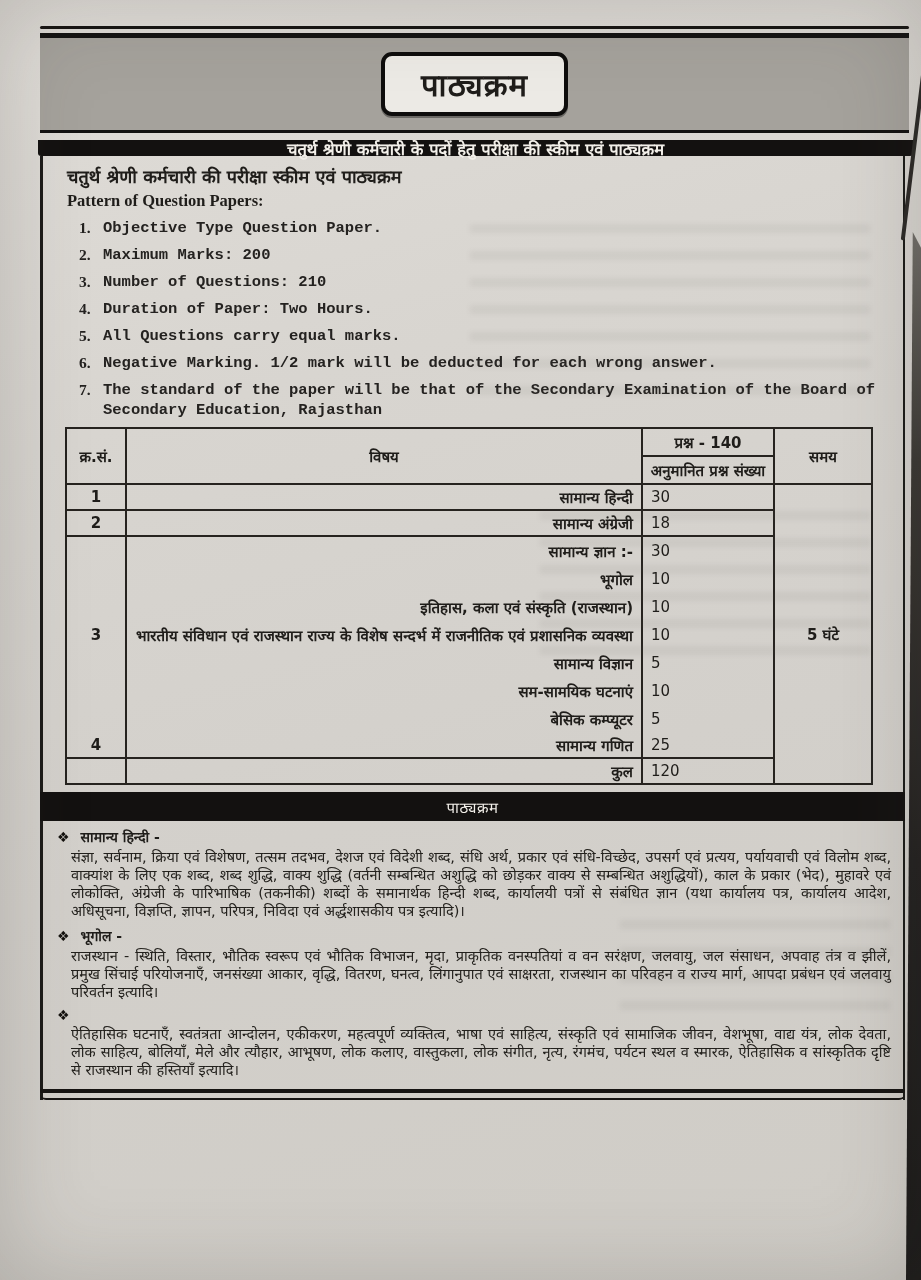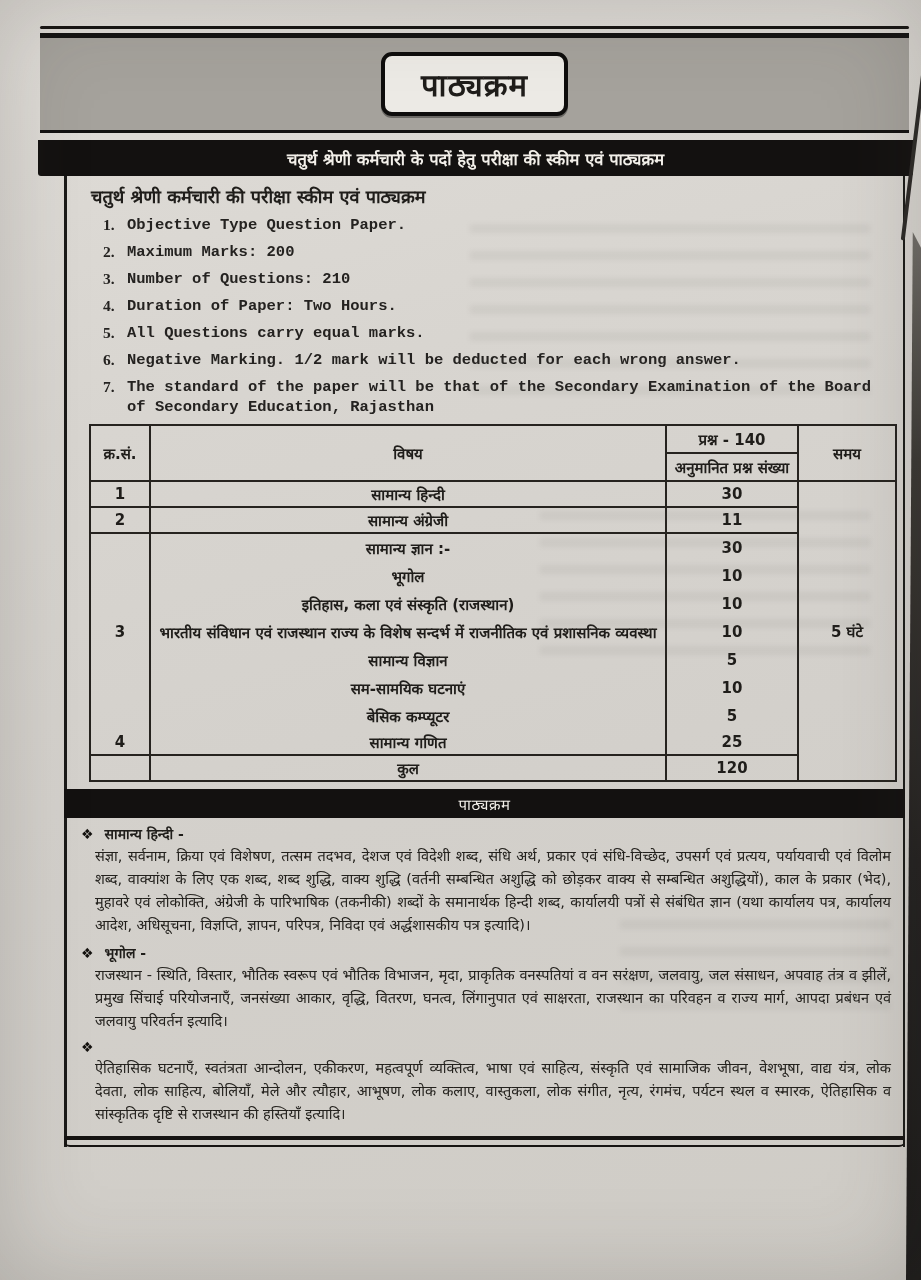--- a/index.html
+++ b/index.html
@@ -20,47 +20,47 @@
   .title-box{
     background:#eceae5;border:4px solid #0e0d0c;border-radius:11px;
     padding:7px 36px;font-size:31px;font-weight:bold;letter-spacing:1px;
     box-shadow:0 2px 0 rgba(0,0,0,.35);
   }
   .gap6{height:7px;}
   .bar{
     background:#131110;color:#f2efe9;display:flex;align-items:center;justify-content:center;
     font-weight:bold;
   }
-  .bar1{margin:0 8px 0 38px;height:36px;font-size:16.5px;border-radius:0 0 3px 3px;}
+  .bar1{margin:0 8px 0 38px;height:16px;font-size:16.5px;border-radius:0 0 3px 3px;}
   .body-area{
-    margin:0 16px 0 64px;border-left:3px solid #1b1a18;border-right:2px solid #1b1a18;
+    margin:0 16px 0 40px;border-left:3px solid #1b1a18;border-right:2px solid #1b1a18;
     padding:6px 10px 0 22px;position:relative;background:transparent;
   }
   .heading-hi{font-size:18px;font-weight:bold;margin:2px 0 3px 2px;}
   .pattern-label{font-family:"Liberation Serif",serif;font-size:16.5px;font-weight:bold;margin:3px 0 4px 2px;}
   ol.pattern{list-style:none;margin:0;padding:0;font-family:"Liberation Serif",serif;font-size:15.5px;font-weight:bold;color:#242220;}
   ol.pattern li{display:flex;margin:7px 0;line-height:20px;}
   ol.pattern .num{width:24px;flex:0 0 24px;margin-left:14px;}
   ol.pattern .txt{flex:1;font-family:Liberation Mono, monospace;}
   table.scheme{border-collapse:collapse;margin-top:3px;table-layout:fixed;width:806px;}
   table.scheme th,table.scheme td{border:2px solid #26231f;padding:2px 8px;font-size:15px;}
   table.scheme th{font-weight:bold;text-align:center;padding:3px 4px;}
   td.c-sno{text-align:center;font-weight:bold;width:60px;}
-  td.c-sub{text-align:center;font-weight:bold;}
-  td.c-cnt{text-align:center;font-weight:bold;}
+  td.c-sub{text-align:right;font-weight:bold;}
+  td.c-cnt{font-weight:normal;}
   td.c-time{text-align:center;font-weight:bold;font-size:16px;}
   tr.nl td{border-top:hidden;border-bottom:hidden;}
   tr.first-sub td{border-bottom:hidden;}
   tr.r3line td{padding-top:4px;padding-bottom:4px;}
   .bar2{margin:7px -12px 0 -25px;height:29px;font-size:15px;font-weight:normal;letter-spacing:.5px;}
   .section{margin-top:6px;}
   .sec-head{display:flex;align-items:baseline;gap:11px;margin:4px 0 2px -8px;}
   .bullet{font-size:14px;color:#14120f;}
   .sec-title{font-size:14px;font-weight:bold;}
-  .sec-body{font-size:14.5px;line-height:23px;text-align:justify;margin:1px 2px 0 6px;color:#23211d;}
+  .sec-body{font-size:14.5px;line-height:18px;text-align:justify;margin:1px 2px 0 6px;color:#23211d;}
   .frame-bottom{margin:10px -12px 0 -25px;height:5px;border-top:4px solid #161412;border-bottom:2px solid #161412;border-radius:0 0 6px 6px;}
   .edge-wedge{
     position:absolute;right:0;top:232px;bottom:0;width:15px;
     background:linear-gradient(180deg,#716e69 0%,#3a3733 22%,#232120 60%,#1a1918 100%);
     clip-path:polygon(45% 0,100% 1.5%,100% 100%,0 100%);
   }
   .edge-line{
     position:absolute;right:5px;top:56px;height:185px;width:4px;background:#2c2a27;
     transform:rotate(7deg);border-radius:2px;
   }
@@ -86,20 +86,21 @@
 
   <div class="gap6"></div>
 
   <div class="bar bar1">
     <span>चतुर्थ श्रेणी कर्मचारी के पदों हेतु परीक्षा की स्कीम एवं पाठ्यक्रम</span>
   </div>
 
   <div class="body-area">
 
     <div class="heading-hi">चतुर्थ श्रेणी कर्मचारी की परीक्षा स्कीम एवं पाठ्यक्रम</div>
+    <div class="pattern-label">Pattern of Question Papers:</div>
 
     <ol class="pattern">
       <li>
           <span class="num">1.</span>
           <span class="txt">Objective Type Question Paper.</span>
         </li>
       <li>
           <span class="num">2.</span>
           <span class="txt">Maximum Marks: 200</span>
         </li>
@@ -146,21 +147,21 @@
       <tbody>
         <tr>
           <td class="c-sno">1</td>
           <td class="c-sub">सामान्य हिन्दी</td>
           <td class="c-cnt">30</td>
           <td class="c-time" rowspan="11">5 घंटे</td>
         </tr>
         <tr>
           <td class="c-sno">2</td>
           <td class="c-sub">सामान्य अंग्रेजी</td>
-          <td class="c-cnt">11</td>
+          <td class="c-cnt">18</td>
         </tr>
         <tr class="first-sub r3line">
           <td class="c-sno" rowspan="7">3</td>
           <td class="c-sub">सामान्य ज्ञान :-</td>
           <td class="c-cnt">30</td>
         </tr>
         <tr class="nl r3line">
           <td class="c-sub">भूगोल</td>
           <td class="c-cnt">10</td>
         </tr>

